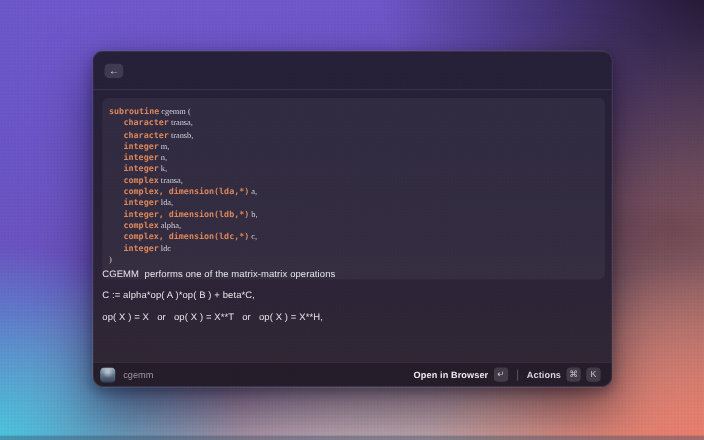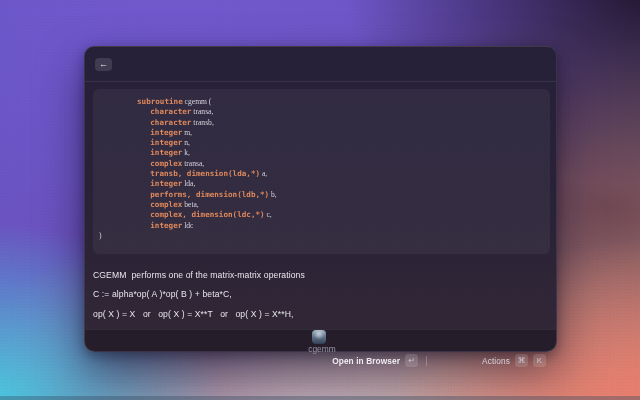--- a/index.html
+++ b/index.html
@@ -65,63 +65,62 @@
     box-sizing: border-box;
     border-radius: 6px;
     background: rgba(255,255,255,0.05);
     padding: 8px 6px 6px 6px;
     font-family: "DejaVu Sans Mono", "Liberation Mono", monospace;
     font-size: 7.6px;
     overflow: hidden;
   }
   .code-line { white-space: pre; line-height: 10.3px; height: 10.3px; }
   .tok-pl { color: #d8d4de; font-family: Liberation Serif, serif; }
-  .tok-kw { font-weight: bold; margin-left: 38px; }
+  .tok-kw { font-weight: bold; }
   
   .description {
-    position: absolute; left: 8px; top: 223px;
+    position: absolute; left: 8px; top: 197px;
     width: 457px;
   }
   .description p {
     margin: 0 0 9.4px 0;
     font-size: 8.6px; line-height: 10px;
     color: #eae8ee;
     white-space: pre-wrap;
     letter-spacing: 0.1px;
   }
   
   .action-bar {
     position: absolute; left: 0; right: 0; bottom: 0;
     height: 22px;
     border-top: 1px solid rgba(255,255,255,0.07);
     border-radius: 0 0 10px 10px;
     background: rgba(18,14,24,0.38);
     display: flex; align-items: center;
     padding: 0 10px 0 6px;
     box-sizing: border-box;
-    flex-direction: column;
   }
   .result-app-icon {
     width: 14px; height: 14px;
     border-radius: 4px;
     background:
       radial-gradient(circle at 50% 30%, rgba(255,255,255,0.55) 0%, rgba(255,255,255,0) 45%),
       linear-gradient(180deg, #9db2c4 0%, #5d6e85 55%, #333f58 100%);
     flex: 0 0 auto;
   }
   .command-label {
     margin-left: 7px;
     font-size: 8.4px; color: #9d97a8;
   }
   .bar-right {
     margin-left: auto;
     display: flex; align-items: center; gap: 5px;
   }
-  .action-label { font-size: 8.3px; font-weight: 700; color: #efedf3; letter-spacing: 0.1px; margin-left: 47px; }
-  .action-label.secondary { font-weight: 400; color: #d9d5e0; }
+  .action-label { font-size: 8.3px; font-weight: 700; color: #efedf3; letter-spacing: 0.1px; }
+  .action-label.secondary { font-weight: 700; color: #d9d5e0; }
   .keycap {
     min-width: 9px; height: 13px;
     padding: 0 2px;
     border-radius: 3.5px;
     background: rgba(255,255,255,0.14);
     color: #c8c4d1;
     font-size: 8px; line-height: 13px;
     text-align: center;
   }
   .bar-divider {
@@ -147,24 +146,24 @@
     </div>
 
     <div class="code-block">
         <div class="code-line"><span class="tok-kw" style="color: rgb(224, 137, 92);">subroutine</span><span class="tok-pl"> cgemm (</span></div>
         <div class="code-line"><span class="tok-pl">       </span><span class="tok-kw" style="color: rgb(224, 137, 92);">character</span><span class="tok-pl"> transa,</span></div>
         <div class="code-line"><span class="tok-pl">       </span><span class="tok-kw" style="color: rgb(224, 137, 92);">character</span><span class="tok-pl"> transb,</span></div>
         <div class="code-line"><span class="tok-pl">       </span><span class="tok-kw" style="color: rgb(224, 137, 92);">integer</span><span class="tok-pl"> m,</span></div>
         <div class="code-line"><span class="tok-pl">       </span><span class="tok-kw" style="color: rgb(224, 137, 92);">integer</span><span class="tok-pl"> n,</span></div>
         <div class="code-line"><span class="tok-pl">       </span><span class="tok-kw" style="color: rgb(224, 137, 92);">integer</span><span class="tok-pl"> k,</span></div>
         <div class="code-line"><span class="tok-pl">       </span><span class="tok-kw" style="color: rgb(224, 137, 92);">complex</span><span class="tok-pl"> transa,</span></div>
-        <div class="code-line"><span class="tok-pl">       </span><span class="tok-kw" style="color: rgb(224, 137, 92);">transb, dimension(lda,*)</span><span class="tok-pl"> a,</span></div>
+        <div class="code-line"><span class="tok-pl">       </span><span class="tok-kw" style="color: rgb(224, 137, 92);">complex, dimension(lda,*)</span><span class="tok-pl"> a,</span></div>
         <div class="code-line"><span class="tok-pl">       </span><span class="tok-kw" style="color: rgb(224, 137, 92);">integer</span><span class="tok-pl"> lda,</span></div>
-        <div class="code-line"><span class="tok-pl">       </span><span class="tok-kw" style="color: rgb(224, 137, 92);">performs, dimension(ldb,*)</span><span class="tok-pl"> b,</span></div>
-        <div class="code-line"><span class="tok-pl">       </span><span class="tok-kw" style="color: rgb(224, 137, 92);">complex</span><span class="tok-pl"> beta,</span></div>
+        <div class="code-line"><span class="tok-pl">       </span><span class="tok-kw" style="color: rgb(224, 137, 92);">integer, dimension(ldb,*)</span><span class="tok-pl"> b,</span></div>
+        <div class="code-line"><span class="tok-pl">       </span><span class="tok-kw" style="color: rgb(224, 137, 92);">complex</span><span class="tok-pl"> alpha,</span></div>
         <div class="code-line"><span class="tok-pl">       </span><span class="tok-kw" style="color: rgb(224, 137, 92);">complex, dimension(ldc,*)</span><span class="tok-pl"> c,</span></div>
         <div class="code-line"><span class="tok-pl">       </span><span class="tok-kw" style="color: rgb(224, 137, 92);">integer</span><span class="tok-pl"> ldc</span></div>
         <div class="code-line"><span class="tok-pl">)</span></div>
       </div>
 
     <div class="description">
         <p>CGEMM  performs one of the matrix-matrix operations</p>
         <p>C := alpha*op( A )*op( B ) + beta*C,</p>
         <p>op( X ) = X   or   op( X ) = X**T   or   op( X ) = X**H,</p>
       </div>

